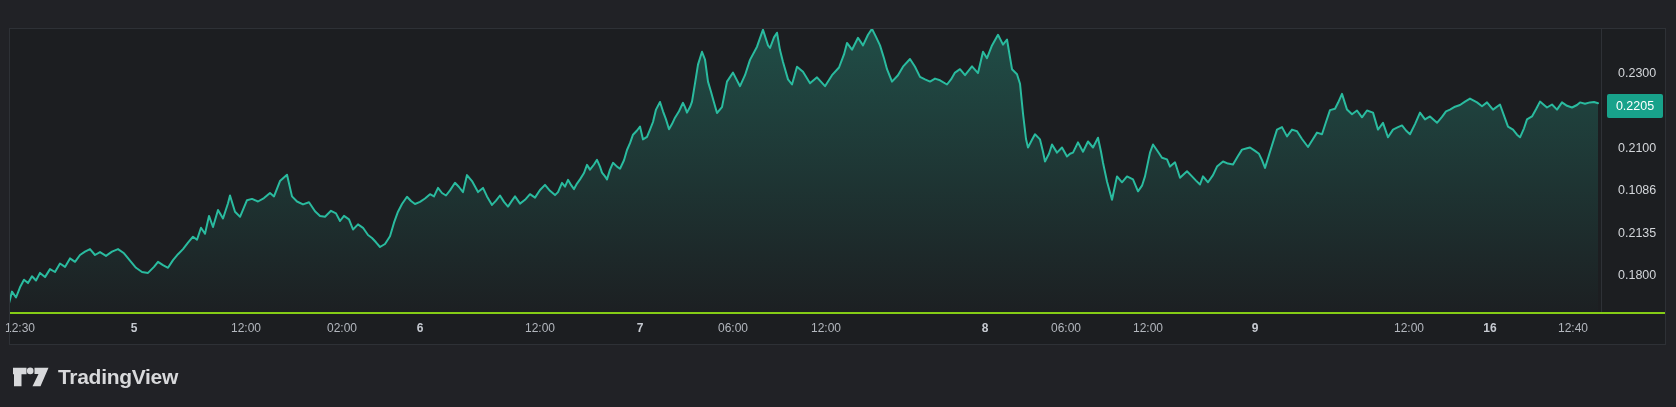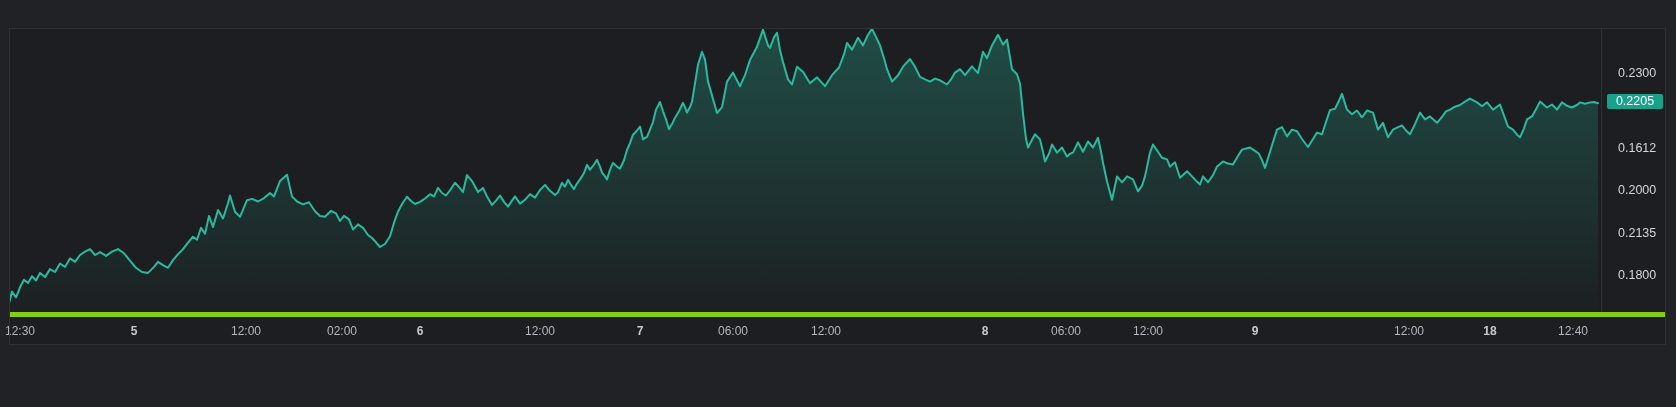--- a/index.html
+++ b/index.html
@@ -24,27 +24,27 @@
   .plot-svg{position:absolute;left:9px;top:28px;cursor:crosshair;}
   .price-scale{
     position:absolute;left:1601px;top:28px;width:65px;height:284px;
     border-left:1px solid #2e3136;box-sizing:border-box;cursor:ns-resize;
   }
   .y-label{
     position:absolute;left:16px;transform:translateY(-50%);
     font-size:12.5px;color:#d3d6da;white-space:nowrap;
   }
   .price-badge{
-    position:absolute;left:5px;width:56px;height:15px;border-radius:2px;
+    position:absolute;left:5px;width:56px;height:24px;border-radius:2px;
     display:flex;align-items:center;justify-content:center;
     font-size:12.5px;color:#ffffff;
   }
   .time-axis{
     position:absolute;left:9px;top:312px;width:1657px;height:33px;
-    border-top:5px solid #84cc16;box-sizing:border-box;cursor:ew-resize;
+    border-top:2px solid #84cc16;box-sizing:border-box;cursor:ew-resize;
   }
   .x-tick{
     position:absolute;top:7px;transform:translateX(-50%);
     font-size:12px;color:#b3b7be;white-space:nowrap;
   }
   .x-tick.major{font-weight:700;color:#c6cad1;}
   .logo-row{
     position:absolute;left:13px;top:362px;height:30px;
     display:flex;align-items:center;gap:9px;cursor:pointer;text-decoration:none;
   }
@@ -67,41 +67,51 @@
         <stop id="fillBot" offset="1" stop-color="#2abb9f" stop-opacity="0.01"></stop>
       </linearGradient>
     </defs>
     <path id="areaPath" fill="url(#areaFill)" stroke="none" d="M8.0,307.3 L12.0,291.6 L16.0,297.5 L20.0,287.3 L24.0,279.7 L28.0,283.1 L32.0,276.3 L36.0,280.5 L40.0,272.9 L45.0,277.1 L50.0,269.1 L55.0,272.0 L60.0,263.5 L65.0,266.9 L70.0,258.4 L75.0,261.8 L80.0,255.0 L85.0,251.6 L90.0,249.1 L95.0,255.0 L100.0,252.1 L106.0,255.9 L112.0,251.6 L118.0,249.1 L124.0,253.3 L130.0,260.6 L136.0,267.8 L142.0,272.0 L148.0,272.9 L154.0,266.9 L158.0,261.8 L163.0,265.2 L168.0,267.8 L173.0,260.1 L178.0,254.2 L183.0,249.1 L188.0,242.7 L193.0,236.7 L197.0,239.7 L201.0,227.8 L205.0,233.8 L209.0,215.9 L213.0,227.0 L218.0,210.0 L223.0,218.5 L228.0,203.2 L230.0,195.5 L235.0,211.7 L240.0,216.8 L247.0,200.2 L252.0,198.9 L258.0,201.5 L264.0,198.1 L270.0,193.0 L274.0,196.4 L280.0,181.1 L287.0,174.7 L292.0,196.4 L297.0,201.5 L303.0,204.4 L309.0,202.3 L315.0,211.2 L320.0,215.9 L325.0,216.8 L331.0,210.8 L336.0,213.4 L340.0,221.0 L344.0,215.9 L349.0,219.3 L353.0,229.5 L358.0,224.4 L363.0,227.8 L368.0,235.0 L372.0,238.0 L376.0,242.3 L380.0,247.0 L385.0,244.0 L390.0,236.3 L394.0,222.7 L398.0,211.7 L402.0,204.0 L407.0,196.8 L411.0,201.0 L415.0,204.0 L420.0,201.9 L425.0,198.5 L430.0,194.2 L434.0,196.4 L438.0,187.9 L442.0,193.0 L446.0,195.5 L450.0,190.4 L455.0,182.8 L459.0,187.0 L463.0,192.1 L467.0,175.1 L472.0,181.1 L478.0,192.1 L483.0,187.9 L487.0,196.4 L492.0,204.9 L496.0,200.6 L500.0,195.5 L504.0,201.9 L508.0,206.6 L512.0,200.6 L515.0,196.4 L520.0,203.6 L525.0,199.8 L530.0,194.2 L535.0,197.6 L540.0,190.0 L545.0,184.9 L550.0,190.8 L555.0,195.1 L558.0,192.1 L562.0,182.8 L565.0,186.6 L568.0,179.8 L571.0,184.9 L574.0,189.1 L577.0,183.6 L580.0,179.4 L584.0,173.0 L587.0,164.9 L590.0,169.6 L594.0,164.5 L597.0,159.8 L600.0,166.6 L602.0,172.6 L605.0,176.4 L607.0,179.4 L610.0,169.6 L613.0,162.8 L617.0,166.6 L620.0,168.7 L624.0,160.2 L627.0,150.0 L630.0,143.2 L633.0,134.7 L637.0,130.5 L640.0,126.6 L643.0,139.4 L647.0,136.8 L650.0,129.6 L653.0,122.0 L656.0,109.6 L660.0,102.0 L663.0,111.3 L666.0,119.4 L669.0,129.2 L672.0,124.1 L675.0,117.7 L679.0,111.3 L683.0,102.8 L685.0,107.1 L687.0,112.6 L690.0,107.1 L692.0,101.6 L695.0,83.3 L698.0,64.6 L702.0,51.8 L705.0,59.5 L708.0,81.6 L711.0,91.8 L714.0,102.4 L717.0,113.0 L722.0,107.1 L727.0,81.6 L733.0,72.6 L740.0,86.2 L745.0,75.2 L750.0,59.9 L757.0,46.7 L763.0,29.7 L768.0,45.4 L770.0,48.0 L774.0,37.4 L777.0,32.7 L780.0,50.1 L783.0,62.0 L788.0,79.4 L792.0,84.5 L797.0,66.7 L803.0,71.8 L810.0,83.3 L817.0,77.3 L825.0,86.2 L832.0,75.2 L839.0,67.5 L844.0,54.4 L847.0,42.9 L852.0,49.7 L858.0,37.8 L863.0,45.4 L868.0,34.8 L872.0,28.9 L876.0,36.9 L880.0,45.4 L884.0,58.2 L887.0,69.2 L892.0,81.6 L898.0,75.2 L903.0,66.7 L910.0,59.0 L915.0,66.7 L920.0,76.9 L925.0,79.4 L930.0,81.6 L935.0,78.6 L940.0,80.3 L947.0,84.5 L951.0,79.4 L955.0,72.6 L960.0,69.2 L965.0,75.2 L972.0,66.3 L978.0,73.1 L983.0,51.8 L987.0,58.2 L992.0,45.4 L998.0,34.8 L1003.0,44.6 L1007.0,39.5 L1012.0,69.2 L1017.0,74.3 L1020.0,83.7 L1023.0,113.5 L1026.0,139.0 L1028.0,147.5 L1032.0,139.8 L1035.0,134.3 L1040.0,139.4 L1043.0,151.7 L1045.0,161.5 L1049.0,153.8 L1052.0,144.5 L1057.0,152.6 L1062.0,147.5 L1067.0,156.4 L1070.0,153.8 L1073.0,152.6 L1078.0,142.4 L1083.0,151.7 L1088.0,141.5 L1093.0,147.5 L1098.0,137.7 L1101.0,151.7 L1103.0,162.8 L1107.0,181.5 L1112.0,199.8 L1115.0,185.7 L1117.0,176.4 L1122.0,182.3 L1127.0,176.4 L1133.0,179.4 L1138.0,191.3 L1142.0,185.7 L1145.0,176.4 L1150.0,152.6 L1153.0,144.5 L1158.0,151.7 L1162.0,157.7 L1167.0,159.4 L1170.0,166.6 L1175.0,162.3 L1180.0,177.7 L1187.0,171.3 L1192.0,176.4 L1196.0,180.6 L1200.0,184.5 L1203.0,176.4 L1208.0,182.3 L1213.0,175.1 L1217.0,166.6 L1223.0,161.5 L1228.0,163.6 L1233.0,164.5 L1238.0,156.0 L1242.0,149.6 L1247.0,148.3 L1250.0,147.5 L1255.0,150.9 L1259.0,153.8 L1262.0,160.2 L1265.0,167.9 L1270.0,151.7 L1274.0,139.0 L1277.0,129.6 L1282.0,127.1 L1287.0,136.4 L1292.0,129.6 L1297.0,131.3 L1302.0,139.0 L1308.0,147.0 L1313.0,139.0 L1317.0,132.6 L1322.0,134.3 L1326.0,122.0 L1330.0,110.1 L1335.0,108.8 L1338.0,102.8 L1342.0,93.9 L1347.0,109.6 L1352.0,114.3 L1357.0,110.5 L1362.0,117.3 L1367.0,110.5 L1373.0,112.6 L1378.0,129.6 L1383.0,122.8 L1388.0,137.3 L1393.0,129.6 L1398.0,127.1 L1402.0,125.4 L1406.0,130.5 L1410.0,134.3 L1415.0,124.1 L1420.0,112.6 L1425.0,119.4 L1430.0,116.4 L1437.0,122.8 L1442.0,116.9 L1446.0,111.3 L1450.0,109.6 L1455.0,106.7 L1460.0,105.0 L1465.0,101.6 L1470.0,98.6 L1477.0,102.4 L1482.0,106.2 L1487.0,102.4 L1493.0,109.6 L1500.0,104.5 L1504.0,115.6 L1508.0,126.6 L1513.0,129.6 L1517.0,134.7 L1520.0,137.3 L1524.0,128.3 L1527.0,119.4 L1532.0,116.4 L1536.0,109.2 L1540.0,101.6 L1544.0,105.0 L1547.0,107.5 L1552.0,104.5 L1557.0,109.6 L1562.0,102.4 L1567.0,105.8 L1572.0,107.5 L1577.0,105.0 L1580.0,102.4 L1585.0,103.7 L1590.0,102.4 L1594.0,102.0 L1598.0,103.3 L1598,312 L8,312 Z"></path>
     <path id="linePath" fill="none" stroke="#2abb9f" stroke-width="2" stroke-linejoin="round" stroke-linecap="round" d="M8.0,307.3 L12.0,291.6 L16.0,297.5 L20.0,287.3 L24.0,279.7 L28.0,283.1 L32.0,276.3 L36.0,280.5 L40.0,272.9 L45.0,277.1 L50.0,269.1 L55.0,272.0 L60.0,263.5 L65.0,266.9 L70.0,258.4 L75.0,261.8 L80.0,255.0 L85.0,251.6 L90.0,249.1 L95.0,255.0 L100.0,252.1 L106.0,255.9 L112.0,251.6 L118.0,249.1 L124.0,253.3 L130.0,260.6 L136.0,267.8 L142.0,272.0 L148.0,272.9 L154.0,266.9 L158.0,261.8 L163.0,265.2 L168.0,267.8 L173.0,260.1 L178.0,254.2 L183.0,249.1 L188.0,242.7 L193.0,236.7 L197.0,239.7 L201.0,227.8 L205.0,233.8 L209.0,215.9 L213.0,227.0 L218.0,210.0 L223.0,218.5 L228.0,203.2 L230.0,195.5 L235.0,211.7 L240.0,216.8 L247.0,200.2 L252.0,198.9 L258.0,201.5 L264.0,198.1 L270.0,193.0 L274.0,196.4 L280.0,181.1 L287.0,174.7 L292.0,196.4 L297.0,201.5 L303.0,204.4 L309.0,202.3 L315.0,211.2 L320.0,215.9 L325.0,216.8 L331.0,210.8 L336.0,213.4 L340.0,221.0 L344.0,215.9 L349.0,219.3 L353.0,229.5 L358.0,224.4 L363.0,227.8 L368.0,235.0 L372.0,238.0 L376.0,242.3 L380.0,247.0 L385.0,244.0 L390.0,236.3 L394.0,222.7 L398.0,211.7 L402.0,204.0 L407.0,196.8 L411.0,201.0 L415.0,204.0 L420.0,201.9 L425.0,198.5 L430.0,194.2 L434.0,196.4 L438.0,187.9 L442.0,193.0 L446.0,195.5 L450.0,190.4 L455.0,182.8 L459.0,187.0 L463.0,192.1 L467.0,175.1 L472.0,181.1 L478.0,192.1 L483.0,187.9 L487.0,196.4 L492.0,204.9 L496.0,200.6 L500.0,195.5 L504.0,201.9 L508.0,206.6 L512.0,200.6 L515.0,196.4 L520.0,203.6 L525.0,199.8 L530.0,194.2 L535.0,197.6 L540.0,190.0 L545.0,184.9 L550.0,190.8 L555.0,195.1 L558.0,192.1 L562.0,182.8 L565.0,186.6 L568.0,179.8 L571.0,184.9 L574.0,189.1 L577.0,183.6 L580.0,179.4 L584.0,173.0 L587.0,164.9 L590.0,169.6 L594.0,164.5 L597.0,159.8 L600.0,166.6 L602.0,172.6 L605.0,176.4 L607.0,179.4 L610.0,169.6 L613.0,162.8 L617.0,166.6 L620.0,168.7 L624.0,160.2 L627.0,150.0 L630.0,143.2 L633.0,134.7 L637.0,130.5 L640.0,126.6 L643.0,139.4 L647.0,136.8 L650.0,129.6 L653.0,122.0 L656.0,109.6 L660.0,102.0 L663.0,111.3 L666.0,119.4 L669.0,129.2 L672.0,124.1 L675.0,117.7 L679.0,111.3 L683.0,102.8 L685.0,107.1 L687.0,112.6 L690.0,107.1 L692.0,101.6 L695.0,83.3 L698.0,64.6 L702.0,51.8 L705.0,59.5 L708.0,81.6 L711.0,91.8 L714.0,102.4 L717.0,113.0 L722.0,107.1 L727.0,81.6 L733.0,72.6 L740.0,86.2 L745.0,75.2 L750.0,59.9 L757.0,46.7 L763.0,29.7 L768.0,45.4 L770.0,48.0 L774.0,37.4 L777.0,32.7 L780.0,50.1 L783.0,62.0 L788.0,79.4 L792.0,84.5 L797.0,66.7 L803.0,71.8 L810.0,83.3 L817.0,77.3 L825.0,86.2 L832.0,75.2 L839.0,67.5 L844.0,54.4 L847.0,42.9 L852.0,49.7 L858.0,37.8 L863.0,45.4 L868.0,34.8 L872.0,28.9 L876.0,36.9 L880.0,45.4 L884.0,58.2 L887.0,69.2 L892.0,81.6 L898.0,75.2 L903.0,66.7 L910.0,59.0 L915.0,66.7 L920.0,76.9 L925.0,79.4 L930.0,81.6 L935.0,78.6 L940.0,80.3 L947.0,84.5 L951.0,79.4 L955.0,72.6 L960.0,69.2 L965.0,75.2 L972.0,66.3 L978.0,73.1 L983.0,51.8 L987.0,58.2 L992.0,45.4 L998.0,34.8 L1003.0,44.6 L1007.0,39.5 L1012.0,69.2 L1017.0,74.3 L1020.0,83.7 L1023.0,113.5 L1026.0,139.0 L1028.0,147.5 L1032.0,139.8 L1035.0,134.3 L1040.0,139.4 L1043.0,151.7 L1045.0,161.5 L1049.0,153.8 L1052.0,144.5 L1057.0,152.6 L1062.0,147.5 L1067.0,156.4 L1070.0,153.8 L1073.0,152.6 L1078.0,142.4 L1083.0,151.7 L1088.0,141.5 L1093.0,147.5 L1098.0,137.7 L1101.0,151.7 L1103.0,162.8 L1107.0,181.5 L1112.0,199.8 L1115.0,185.7 L1117.0,176.4 L1122.0,182.3 L1127.0,176.4 L1133.0,179.4 L1138.0,191.3 L1142.0,185.7 L1145.0,176.4 L1150.0,152.6 L1153.0,144.5 L1158.0,151.7 L1162.0,157.7 L1167.0,159.4 L1170.0,166.6 L1175.0,162.3 L1180.0,177.7 L1187.0,171.3 L1192.0,176.4 L1196.0,180.6 L1200.0,184.5 L1203.0,176.4 L1208.0,182.3 L1213.0,175.1 L1217.0,166.6 L1223.0,161.5 L1228.0,163.6 L1233.0,164.5 L1238.0,156.0 L1242.0,149.6 L1247.0,148.3 L1250.0,147.5 L1255.0,150.9 L1259.0,153.8 L1262.0,160.2 L1265.0,167.9 L1270.0,151.7 L1274.0,139.0 L1277.0,129.6 L1282.0,127.1 L1287.0,136.4 L1292.0,129.6 L1297.0,131.3 L1302.0,139.0 L1308.0,147.0 L1313.0,139.0 L1317.0,132.6 L1322.0,134.3 L1326.0,122.0 L1330.0,110.1 L1335.0,108.8 L1338.0,102.8 L1342.0,93.9 L1347.0,109.6 L1352.0,114.3 L1357.0,110.5 L1362.0,117.3 L1367.0,110.5 L1373.0,112.6 L1378.0,129.6 L1383.0,122.8 L1388.0,137.3 L1393.0,129.6 L1398.0,127.1 L1402.0,125.4 L1406.0,130.5 L1410.0,134.3 L1415.0,124.1 L1420.0,112.6 L1425.0,119.4 L1430.0,116.4 L1437.0,122.8 L1442.0,116.9 L1446.0,111.3 L1450.0,109.6 L1455.0,106.7 L1460.0,105.0 L1465.0,101.6 L1470.0,98.6 L1477.0,102.4 L1482.0,106.2 L1487.0,102.4 L1493.0,109.6 L1500.0,104.5 L1504.0,115.6 L1508.0,126.6 L1513.0,129.6 L1517.0,134.7 L1520.0,137.3 L1524.0,128.3 L1527.0,119.4 L1532.0,116.4 L1536.0,109.2 L1540.0,101.6 L1544.0,105.0 L1547.0,107.5 L1552.0,104.5 L1557.0,109.6 L1562.0,102.4 L1567.0,105.8 L1572.0,107.5 L1577.0,105.0 L1580.0,102.4 L1585.0,103.7 L1590.0,102.4 L1594.0,102.0 L1598.0,103.3"></path>
   </svg>
 
   <div class="price-scale" id="priceScale">
     <div class="price-badge" id="priceBadge" style="top: 65.7515px; background: rgb(24, 162, 139);">0.2205</div>
   <span class="y-label" style="top: 45px;">0.2300</span>
-      <span class="y-label" style="top: 119.892px;">0.1612</span>
-      <span class="y-label" style="top: 162.407px;">0.2000</span>
+      <span class="y-label" style="top: 119.892px;">0.2100</span>
+      <span class="y-label" style="top: 162.407px;">0.1086</span>
       <span class="y-label" style="top: 204.922px;">0.2135</span>
       <span class="y-label" style="top: 247.437px; text-align: right;">0.1800</span>
     </div>
 
   <div class="time-axis" id="timeAxis">
       <span class="x-tick" style="left: 11px;">12:30</span>
       <span class="x-tick major" style="left: 125px;">5</span>
       <span class="x-tick" style="left: 237px;">12:00</span>
       <span class="x-tick" style="left: 333px;">02:00</span>
       <span class="x-tick major" style="left: 411px;">6</span>
       <span class="x-tick" style="left: 531px;">12:00</span>
       <span class="x-tick major" style="left: 631px;">7</span>
       <span class="x-tick" style="left: 724px;">06:00</span>
       <span class="x-tick" style="left: 817px;">12:00</span>
       <span class="x-tick major" style="left: 976px;">8</span>
       <span class="x-tick" style="left: 1057px;">06:00</span>
       <span class="x-tick" style="left: 1139px;">12:00</span>
       <span class="x-tick major" style="left: 1246px;">9</span>
       <span class="x-tick" style="left: 1400px;">12:00</span>
-      <span class="x-tick major" style="left: 1481px;">18</span>
+      <span class="x-tick major" style="left: 1481px;">16</span>
       <span class="x-tick" style="left: 1564px;">12:40</span>
     </div>
 
   <div class="chart-frame"></div>
 
+  <a class="logo-row">
+    <svg width="36" height="20" viewBox="0 0 36 19">
+      <g fill="#d8d9db">
+        <path d="M0,0 h13.5 v6.5 h-5 v12 h-7.5 v-12 H0 z" transform="translate(0,0.2)"></path>
+        <circle cx="17.2" cy="3.4" r="3.3"></circle>
+        <path d="M21.5,0.2 h14 l-8,18.5 h-8 l6,-12.2 h-4 z"></path>
+      </g>
+    </svg>
+    <span class="logo-text">TradingView</span>
+  </a>
 
 </div>
 
 </body></html>

